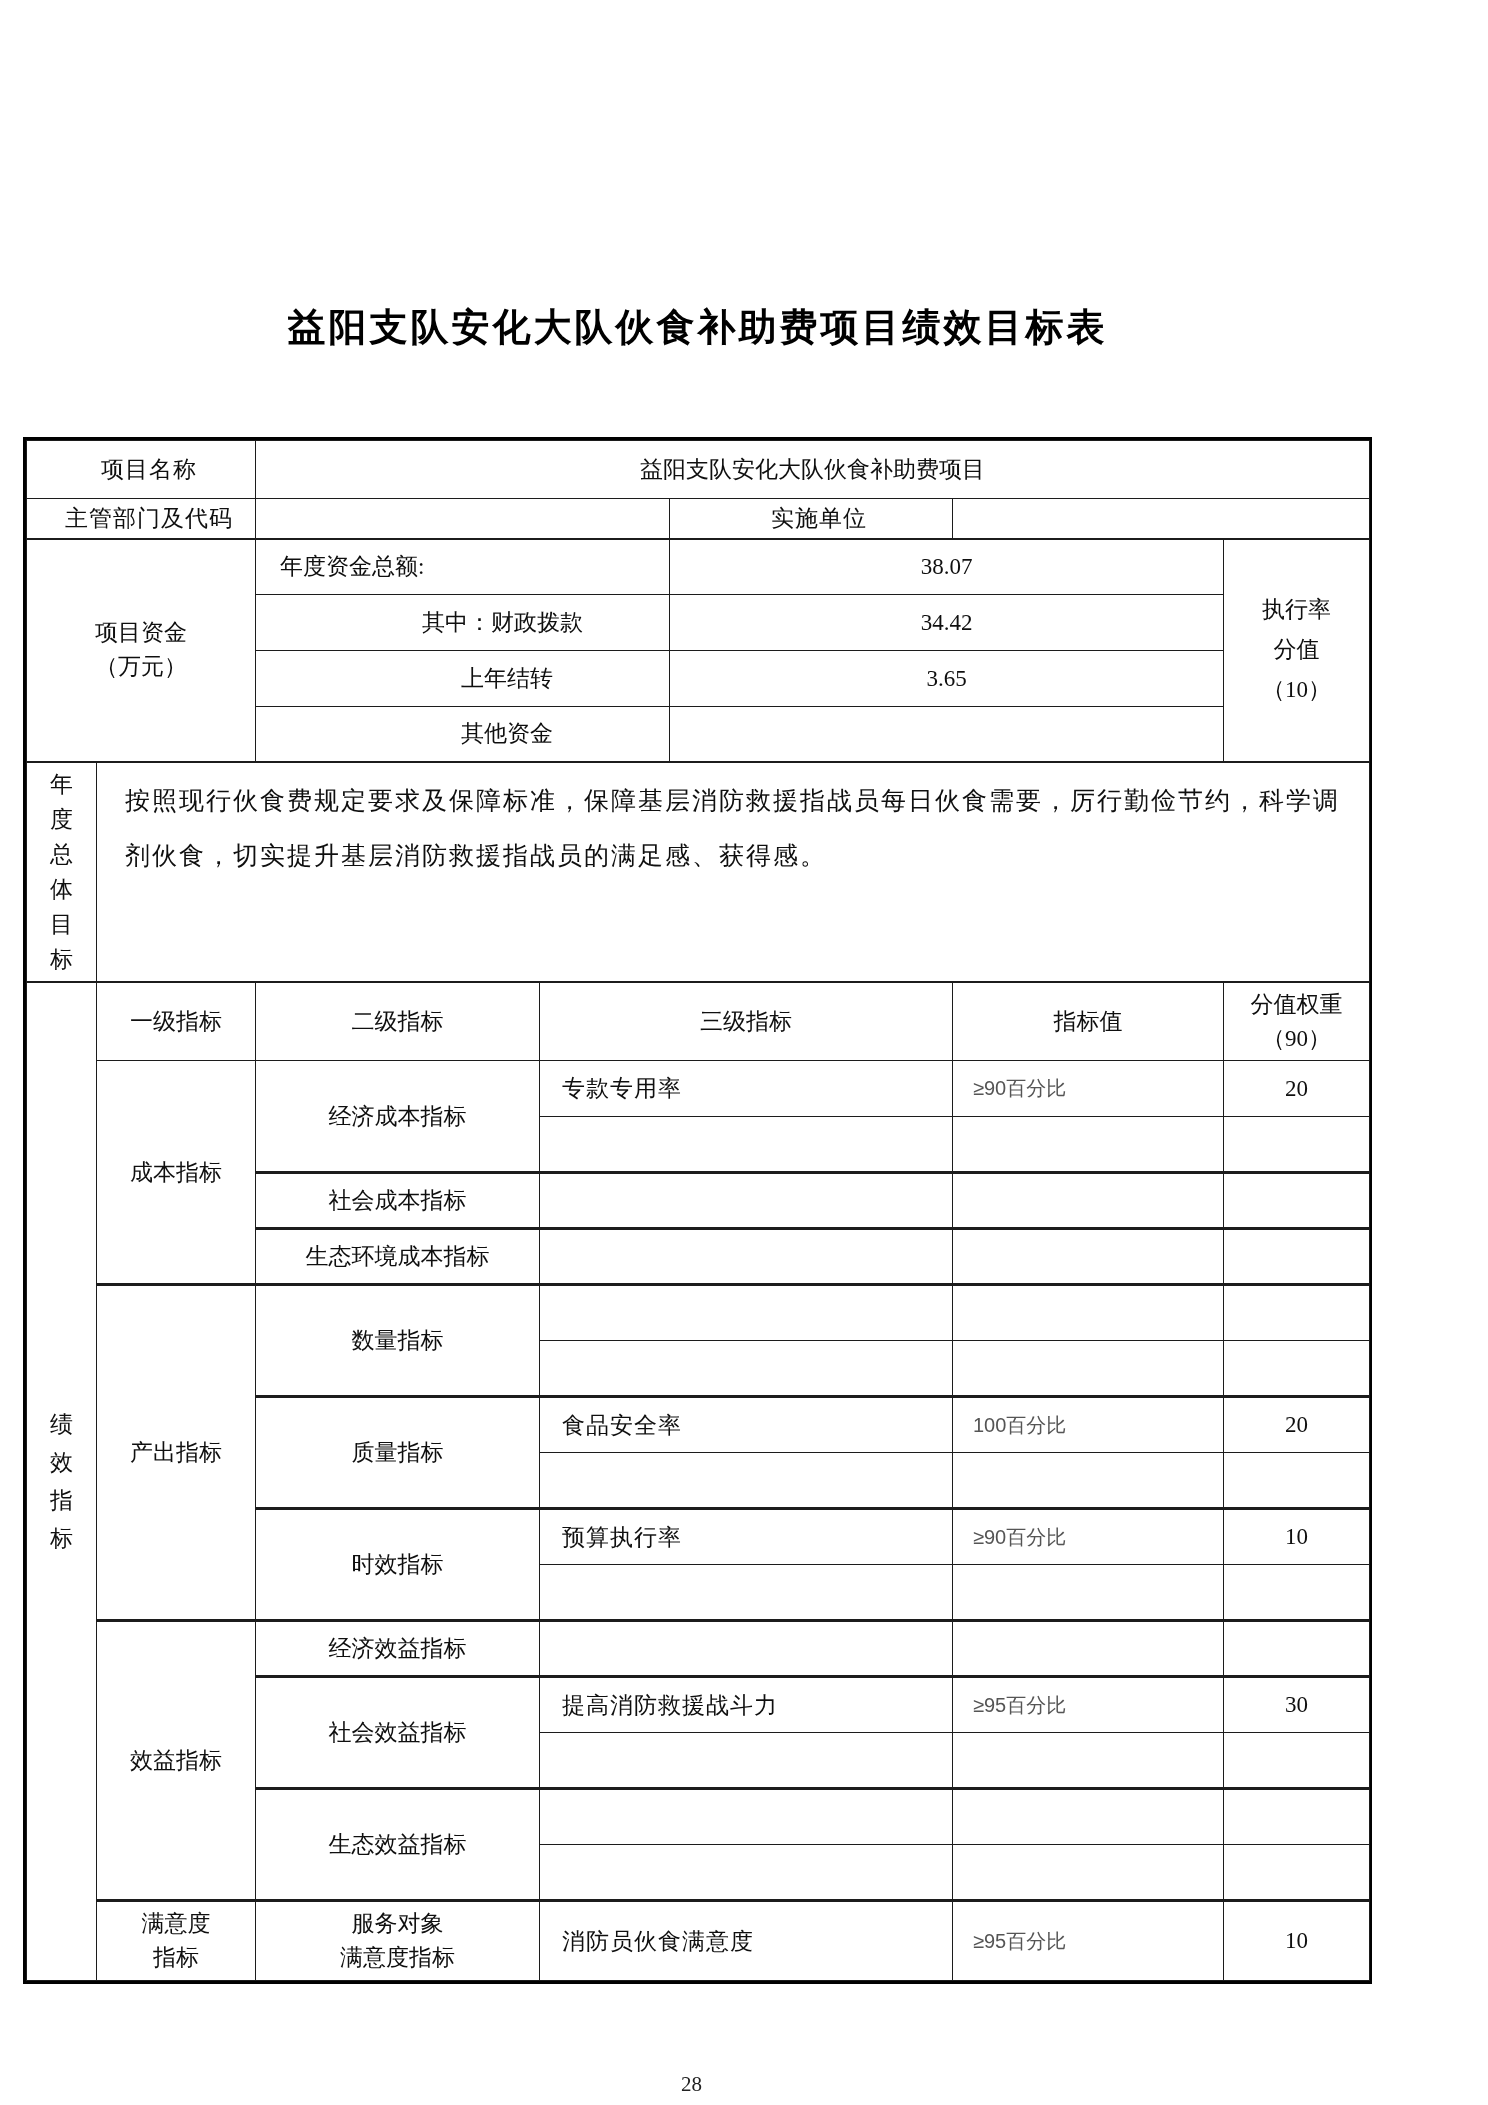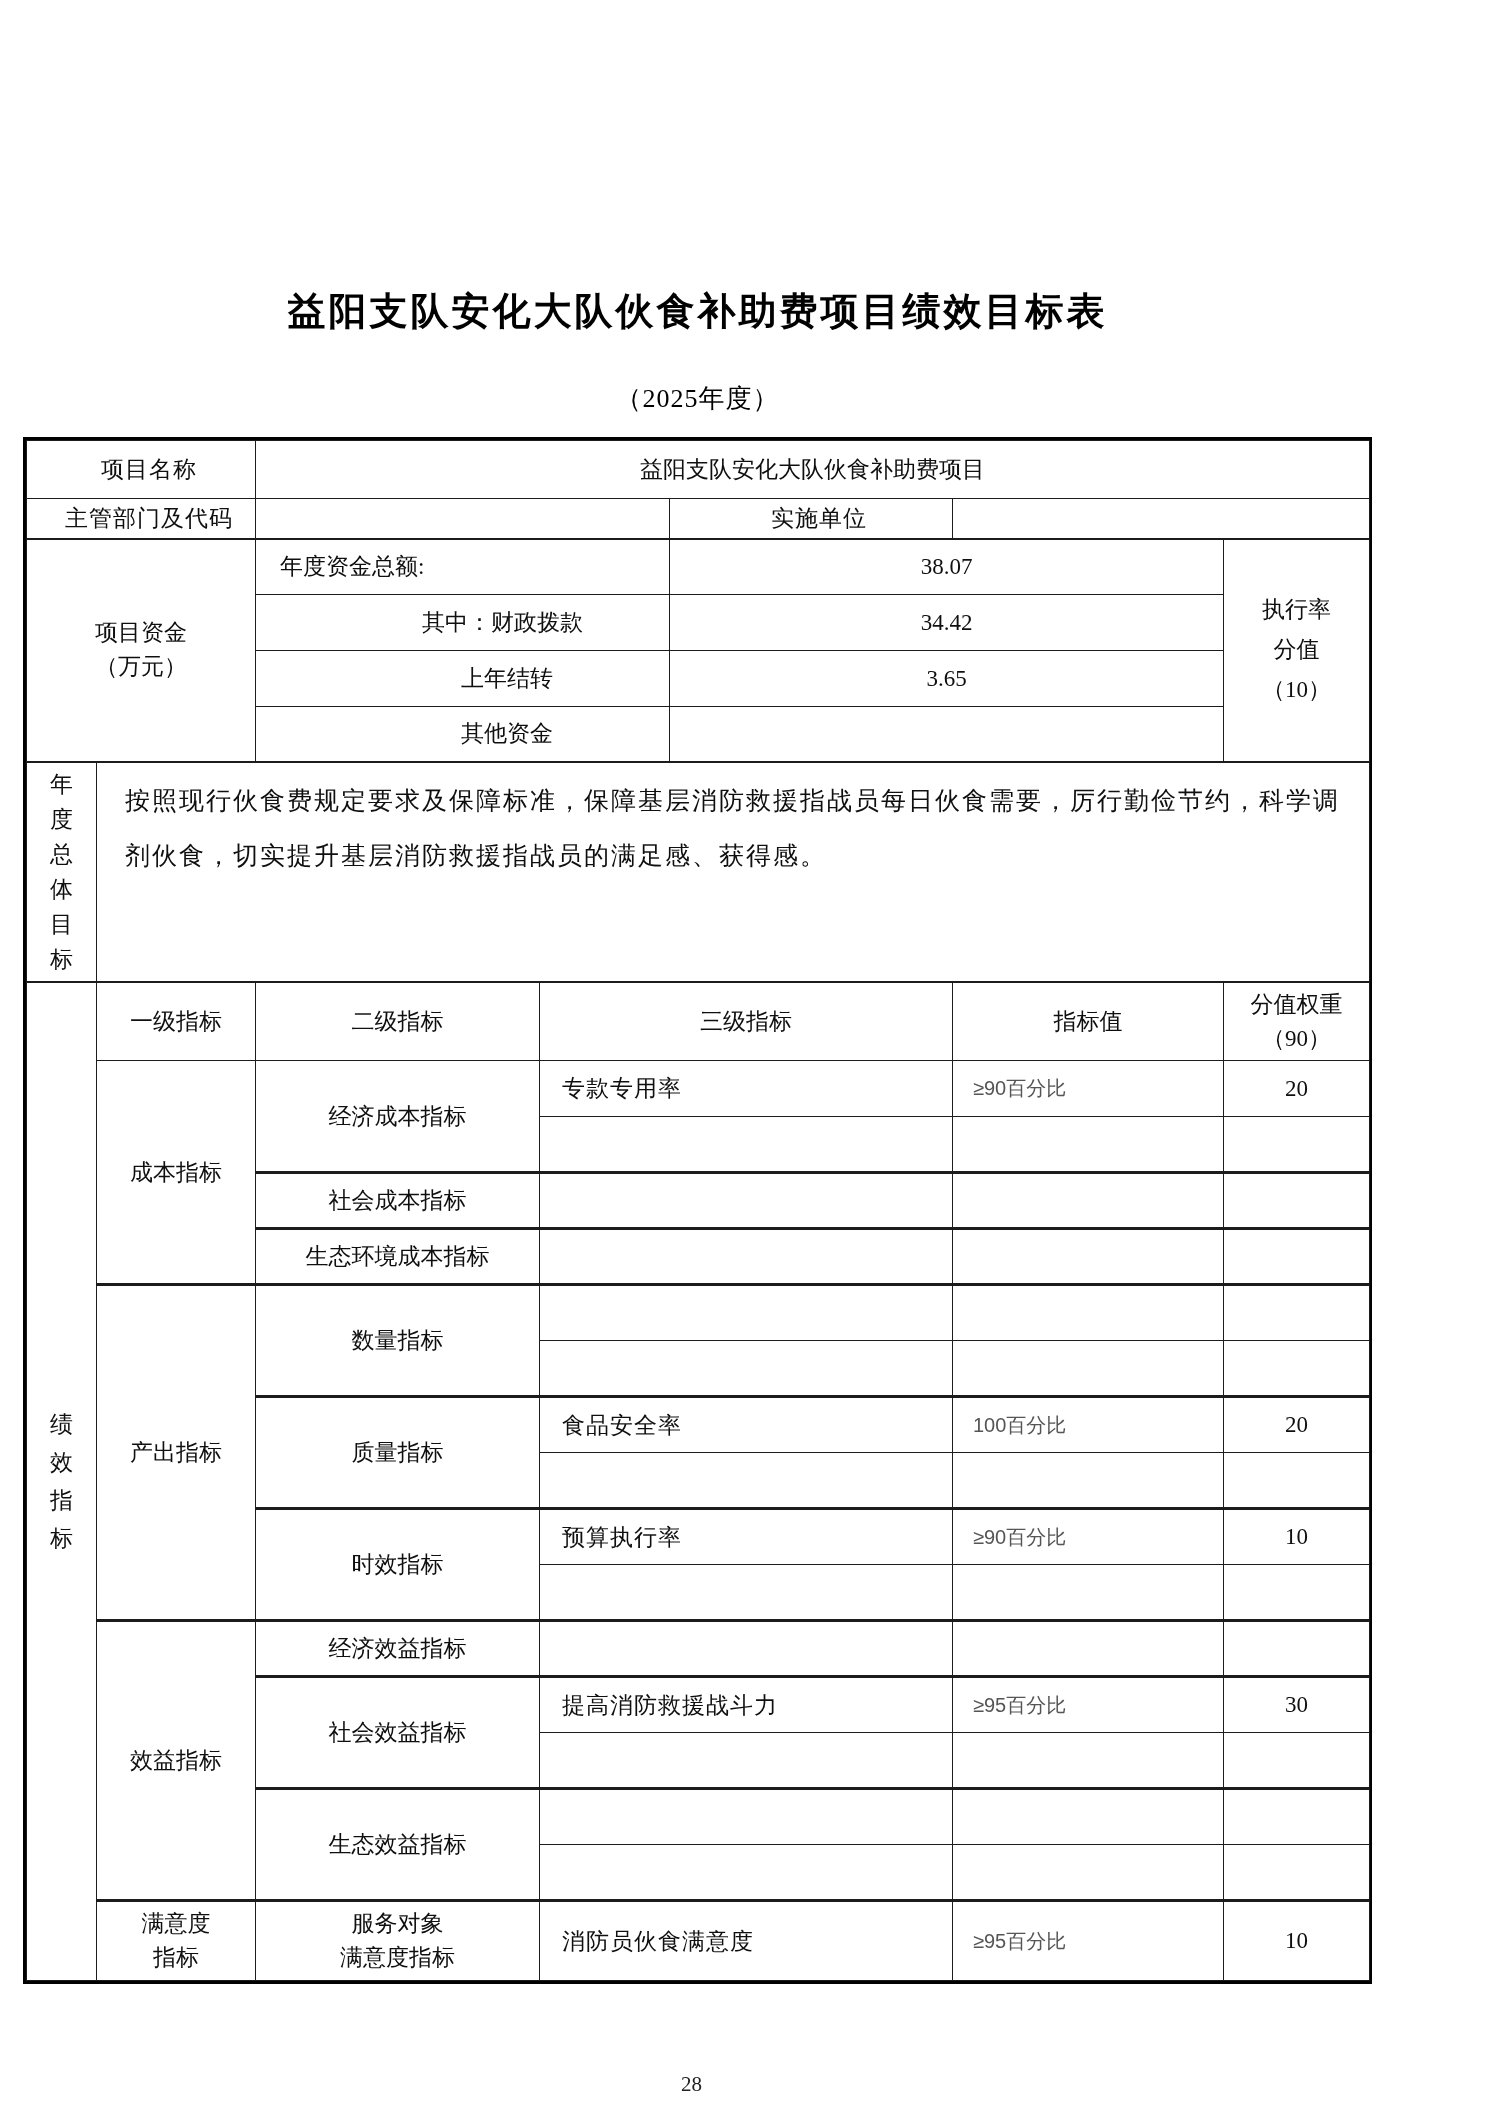--- a/index.html
+++ b/index.html
@@ -5,21 +5,21 @@
   html,body{margin:0;padding:0;background:#ffffff;}
   .page{
     position:relative;
     width:1488px;height:2105px;
     background:#ffffff;
     font-family:"Liberation Serif", serif;
     color:#111;
     overflow:hidden;
   }
   .doc-title{
-    position:absolute;top:286px;left:23px;width:1349px;
+    position:absolute;top:302px;left:23px;width:1349px;
     text-align:center;
     font-family:"Liberation Sans", sans-serif;
     font-weight:bold;font-size:38px;letter-spacing:3px;
     color:#000;
   }
   .doc-subtitle{
     position:absolute;top:381px;left:23px;width:1349px;
     text-align:center;font-size:26px;letter-spacing:1px;color:#000;
   }
   .table-wrap{
@@ -59,21 +59,20 @@
     position:absolute;top:2072px;left:0;width:1383px;
     text-align:center;font-size:21px;color:#222;
   }
 </style>
 </head>
 <body>
 
 <div class="page">
 
   <div class="doc-title">益阳支队安化大队伙食补助费项目绩效目标表</div>
-  <div class="doc-subtitle">（2025年度）</div>
 
   <div class="table-wrap">
 
     <table>
       <colgroup>
         <col style="width:70px">
           <col style="width:159px">
           <col style="width:414px">
         <col style="width:283px">
           <col style="width:271px">

